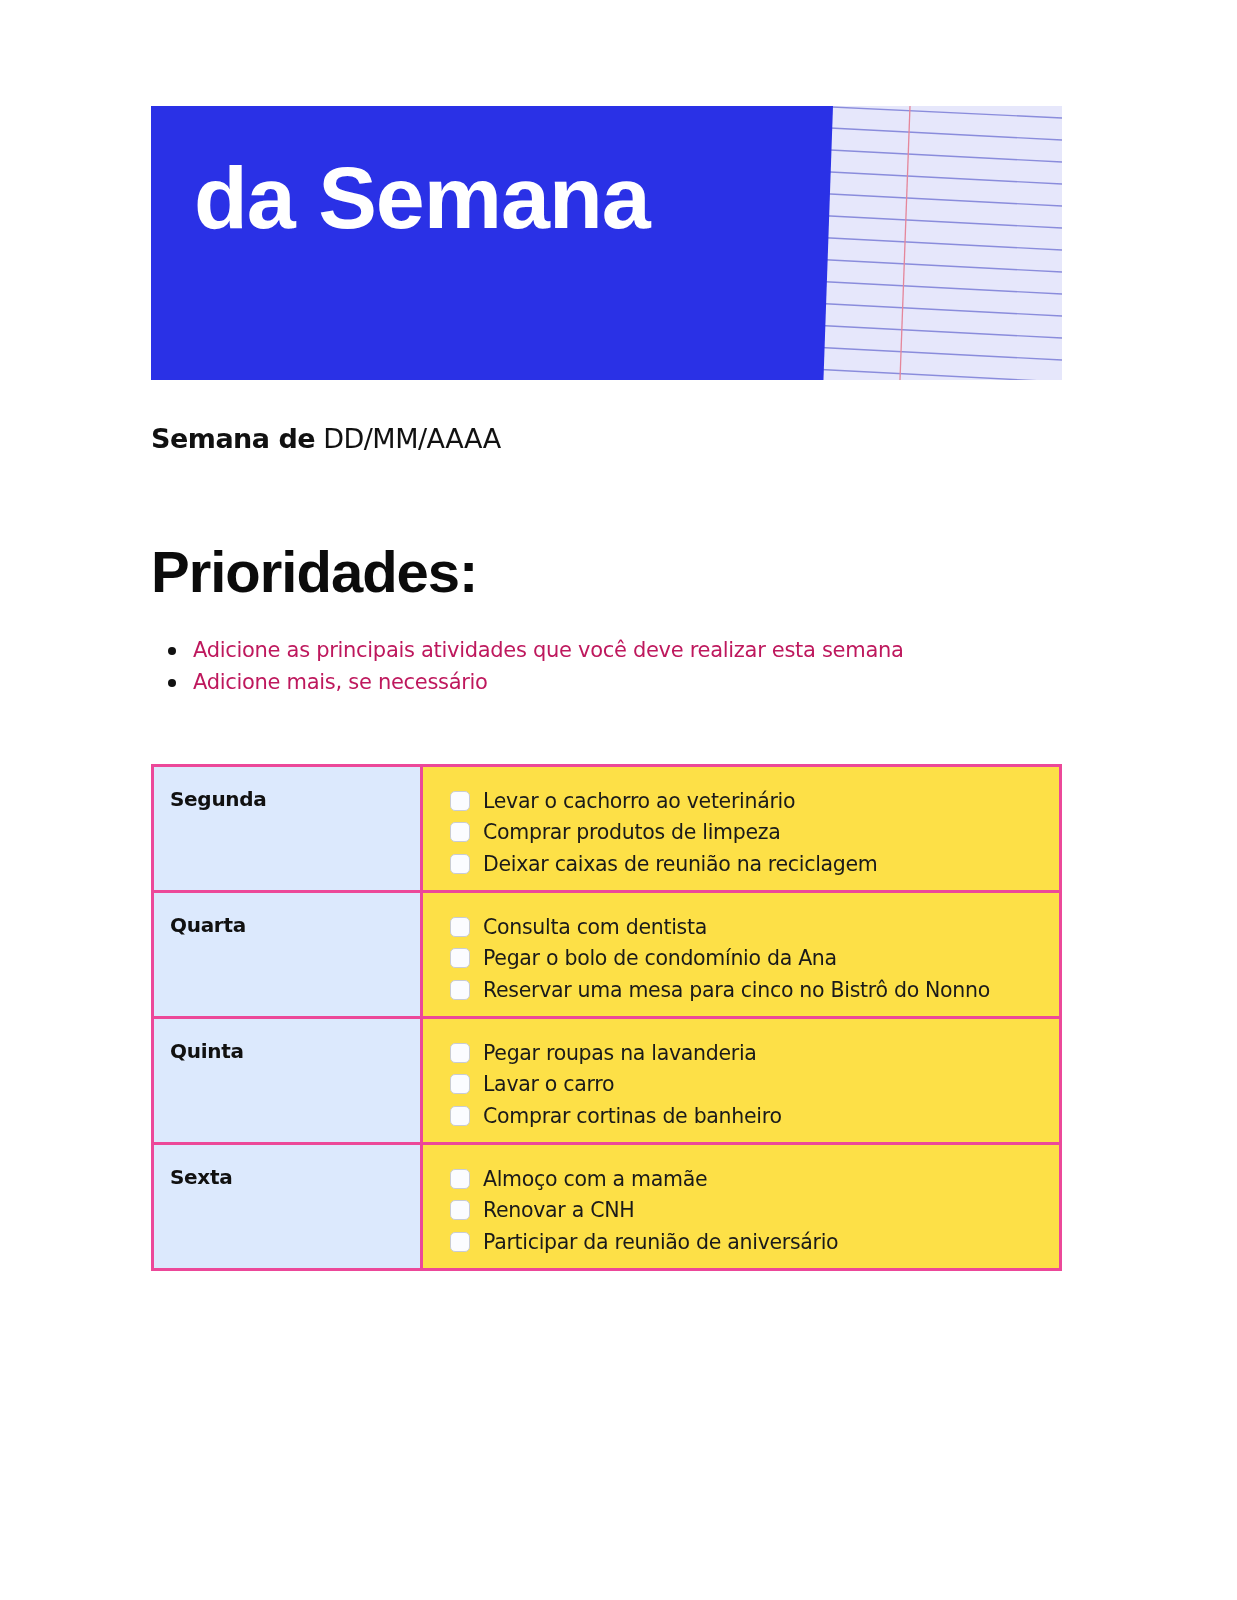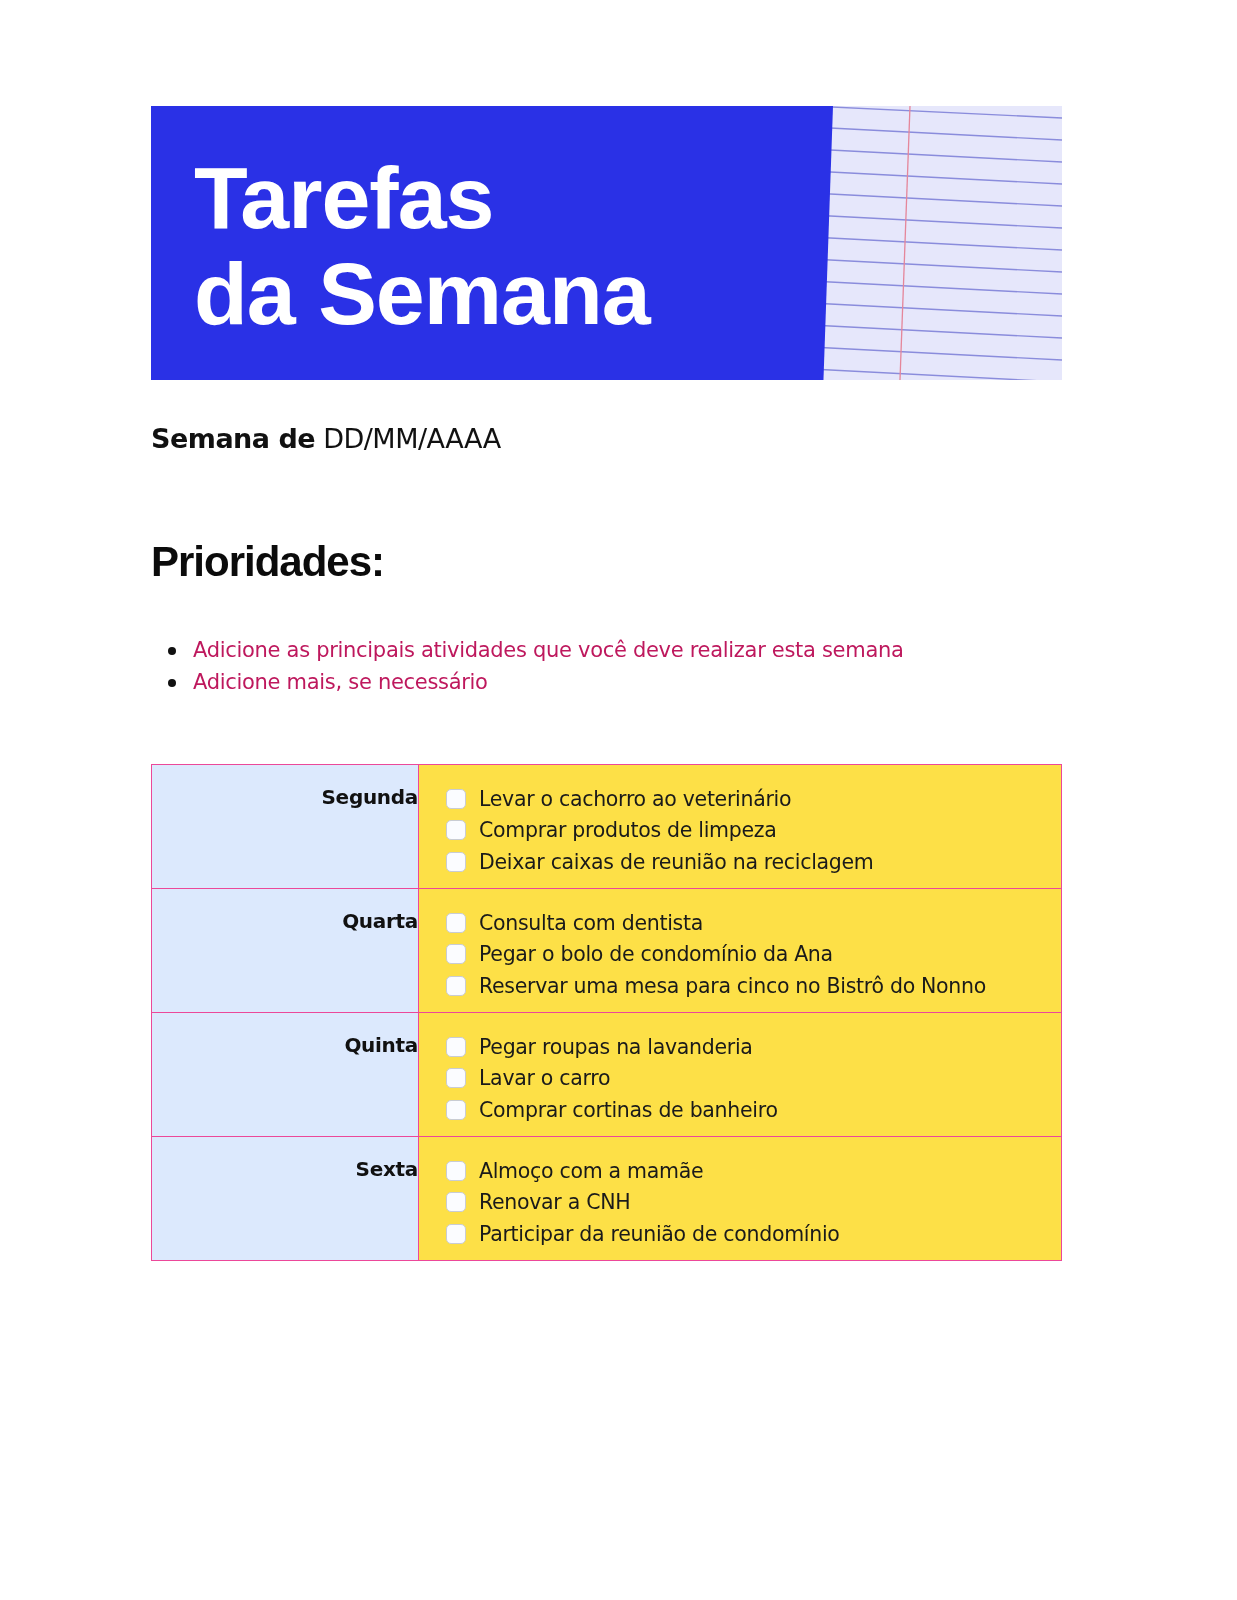--- a/index.html
+++ b/index.html
@@ -63,21 +63,21 @@
     .week-line .week-label { font-weight: 700; }
     .week-line .week-value { font-weight: 400; }
 
     .priorities-title {
       position: absolute;
       left: 151px;
       top: 538px;
       margin: 0;
       font-family: "Liberation Sans", sans-serif;
       font-weight: 700;
-      font-size: 42px;
+      font-size: 58px;
       letter-spacing: -1px;
       color: #0b0b0b;
     }
     .priorities-list {
       position: absolute;
       left: 166px;
       top: 634px;
       margin: 0;
       padding: 0;
       list-style: none;
@@ -108,25 +108,24 @@
       width: 912px;
       height: 699px;
       overflow: hidden;
     }
     .schedule {
       border-collapse: collapse;
       width: 911px;
       table-layout: fixed;
     }
     .schedule td {
-      border: 1px solid #ec4899;
+      border: 3px solid #ec4899;
       vertical-align: top;
       height: 123px;
       padding: 0;
-      text-align: right;
     }
     .schedule td.day-cell {
       width: 266px;
       background: #dce9fd;
     }
     .schedule td.tasks-cell {
       background: #fde047;
     }
     .day-name {
       display: block;
@@ -180,21 +179,20 @@
         <line x1="0" y1="175" x2="251" y2="188"></line>
         <line x1="0" y1="197" x2="251" y2="210"></line>
         <line x1="0" y1="219" x2="251" y2="232"></line>
         <line x1="0" y1="241" x2="251" y2="254"></line>
         <line x1="0" y1="263" x2="251" y2="276"></line>
       </g>
       <line x1="99" y1="0" x2="89" y2="274" stroke="#e5869a" stroke-width="1.3"></line>
     </svg>
   </div>
   <h1 class="banner-title">
-    <span>Tarefas</span>
     <span>da Semana</span>
   </h1>
 </div>
 
 <div class="week-line">
   <span class="week-label">Semana de</span>
   <span class="week-value">DD/MM/AAAA</span>
 </div>
 
 <h2 class="priorities-title">Prioridades:</h2>
@@ -289,21 +287,21 @@
             <li class="task">
                 <span class="checkbox"></span>
                 <span>Almoço com a mamãe</span>
               </li>
             <li class="task">
                 <span class="checkbox"></span>
                 <span>Renovar a CNH</span>
               </li>
             <li class="task">
                 <span class="checkbox"></span>
-                <span>Participar da reunião de condomínio</span>
+                <span>Participar da reunião de aniversário</span>
               </li>
           </ul>
         </td>
       </tr>
 
     </tbody>
   </table>
 </div>
 
 </body></html>

